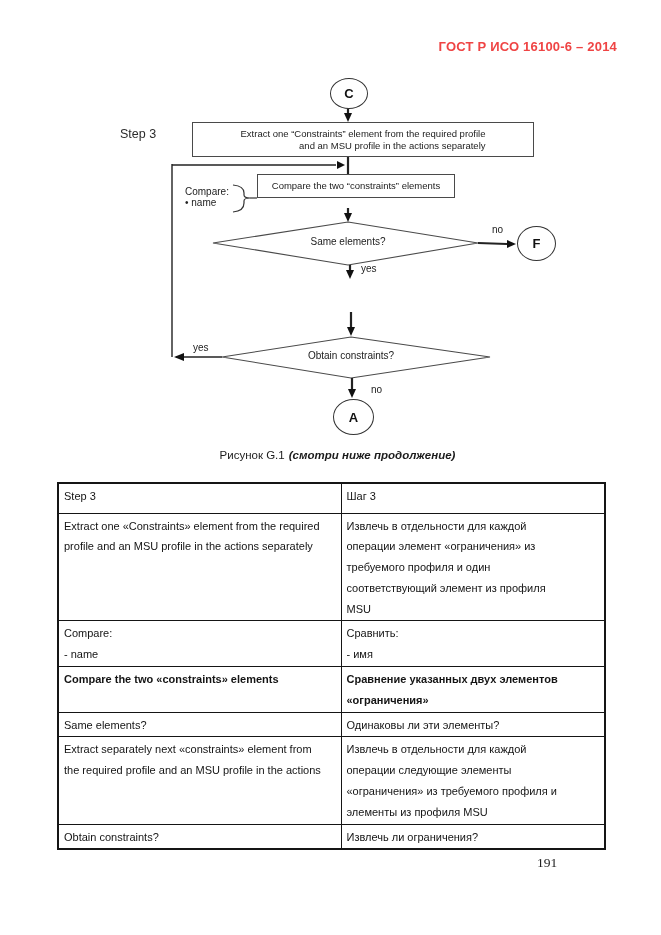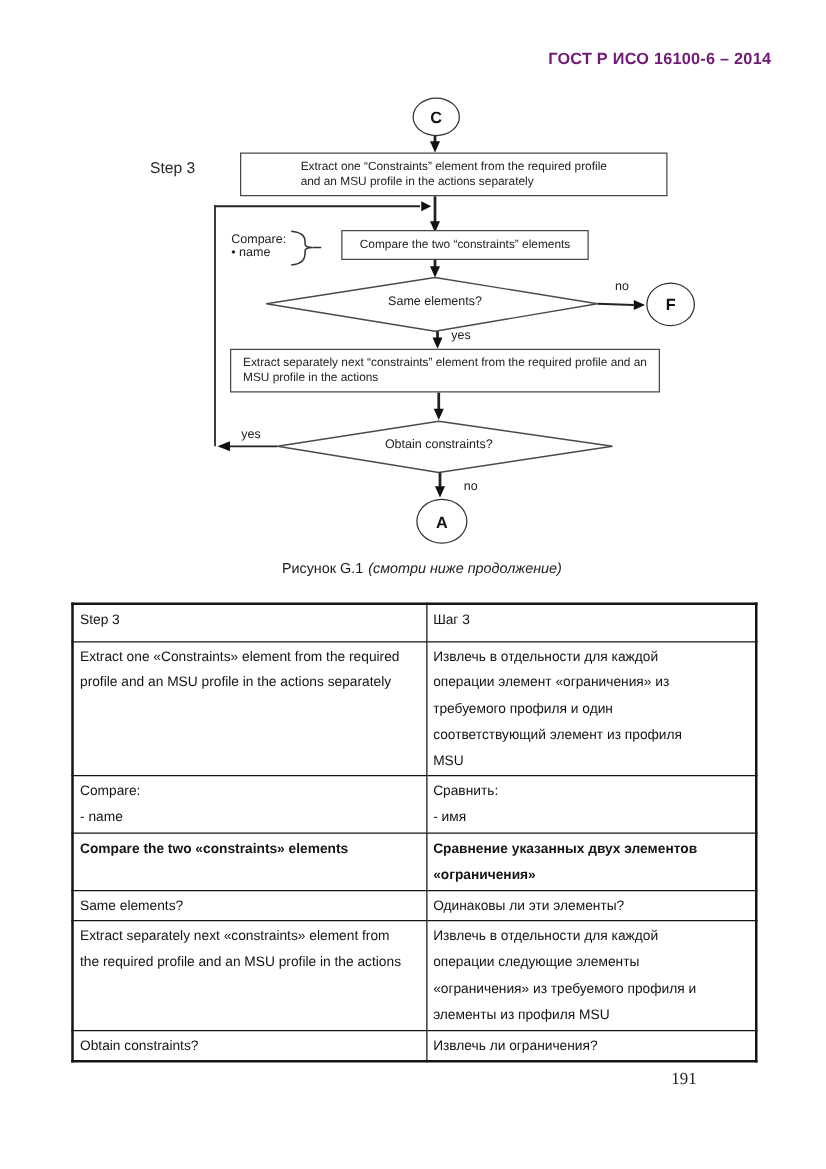--- a/index.html
+++ b/index.html
@@ -4,47 +4,47 @@
 <style>
   html,body{margin:0;padding:0;}
   body{
     width:661px;height:935px;background:#ffffff;position:relative;
     font-family:"Liberation Sans", sans-serif;color:#1a1a1a;overflow:hidden;
   }
 
   
   .doc-header{
     position:absolute;top:39px;right:44px;
-    font-size:13px;font-weight:bold;letter-spacing:.2px;color:#701a75;
+    font-size:13px;font-weight:bold;letter-spacing:.2px;color:#ef4444;
   }
 
   
   .flowchart{position:absolute;left:0;top:0;width:661px;height:470px;}
   .fc-svg{position:absolute;left:0;top:0;}
   .fc-box{
     position:absolute;border:1px solid #4a4a4a;background:#fff;
-    display:flex;align-items:center;justify-content:center;text-align:left;
+    display:flex;align-items:center;justify-content:center;text-align:right;
     font-size:9.5px;line-height:11.5px;color:#222;white-space:pre-line;
   }
   .fc-circle{
     position:absolute;border:1.4px solid #333;border-radius:50%;background:#fff;
     display:flex;align-items:center;justify-content:center;
     font-size:13px;font-weight:bold;color:#111;
   }
   .fc-label{position:absolute;font-size:10px;color:#222;}
   .fc-note{position:absolute;font-size:10px;line-height:11px;color:#222;white-space:pre-line;}
   .fc-dlabel{
     position:absolute;width:196px;text-align:center;
     font-size:10px;color:#222;
   }
   .step-label{position:absolute;left:120px;top:127px;font-size:12.5px;color:#2b2b2b;}
 
   
   .fig-caption{position:absolute;left:0;top:449px;width:675px;text-align:center;font-size:11.5px;color:#1c1c1c;}
-  .fig-caption .note{font-style:italic;margin-left:4px;}
+  .fig-caption .note{font-style:italic;margin-left:4px;font-weight:bold;}
 
   
   .xtable{
     position:absolute;left:57px;top:482px;width:547px;
     border-collapse:collapse;table-layout:fixed;
     border:2px solid #151515;
   }
   .xtable td{
     border:1px solid #151515;vertical-align:top;
     padding:2px 5px 1px 5px;
@@ -110,32 +110,30 @@
     <div class="step-label">Step 3</div>
 
     <div class="fc-circle" style="left:330px;top:78px;width:36px;height:29px;">C</div>
 
     <div class="fc-box" style="left:192px;top:122px;width:340px;height:33px;">Extract one “Constraints” element from the required profile
 and an MSU profile in the actions separately</div>
 
     <div class="fc-note" style="left:185px;top:186px;">Compare:
 • name</div>
 
-    <div class="fc-box" style="left:257px;top:184px;width:196px;height:22px;margin-left:16px;">Compare the two “constraints” elements</div>
+    <div class="fc-box" style="left:257px;top:174px;width:196px;height:22px;">Compare the two “constraints” elements</div>
 
     <div class="fc-dlabel" style="left:250px;top:236px;">Same elements?</div>
 
     <div class="fc-label" style="left:492px;top:224px;">no</div>
 
     <div class="fc-circle" style="left:517px;top:226px;width:37px;height:33px;">F</div>
 
     <div class="fc-label" style="left:361px;top:263px;">yes</div>
 
-    <div class="fc-box" style="left:184px;top:279px;width:342px;height:33px;">Extract separately next “constraints” element from the required profile and an
-MSU profile in the actions</div>
 
     <div class="fc-dlabel" style="left:253px;top:350px;">Obtain constraints?</div>
 
     <div class="fc-label" style="left:193px;top:342px;">yes</div>
 
     <div class="fc-label" style="left:371px;top:384px;">no</div>
 
     <div class="fc-circle" style="left:333px;top:399px;width:39px;height:34px;">A</div>
   </div>
 

